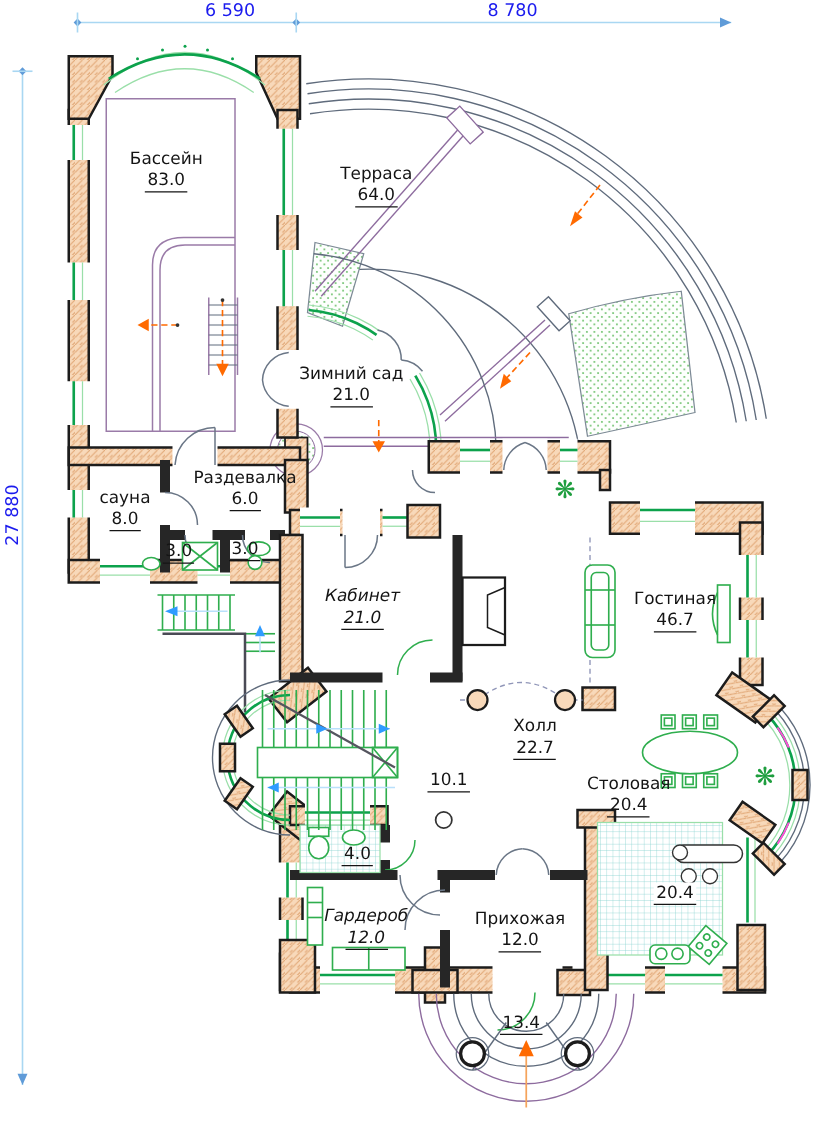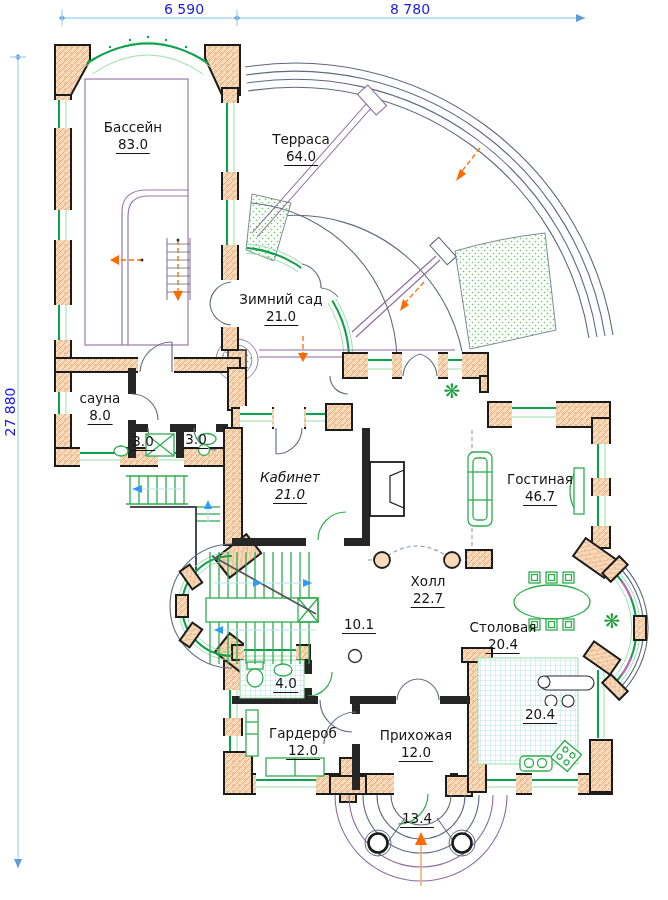--- a/index.html
+++ b/index.html
@@ -541,20 +541,24 @@
   <span class="a">83.0</span>
 </div>
 <div class="lbl" style="left:301px;top:131px;">
   <span>Терраса</span><br>
   <span class="a">64.0</span>
 </div>
 <div class="lbl" style="left:281px;top:291px;">
   <span>Зимний сад</span><br>
   <span class="a">21.0</span>
 </div>
+<div class="lbl" style="left:196px;top:374px;">
+  <span>Раздевалка</span><br>
+  <span class="a">6.0</span>
+</div>
 <div class="lbl" style="left:100px;top:390px;">
   <span>сауна</span><br>
   <span class="a">8.0</span>
 </div>
 <div class="lbl" style="left:143px;top:433px;">
   <span class="a">3.0</span>
 </div>
 <div class="lbl" style="left:196px;top:431px;">
   <span class="a">3.0</span>
 </div>
@@ -576,21 +580,21 @@
 <div class="lbl" style="left:286px;top:675px;">
   <span class="a">4.0</span>
 </div>
 <div class="lbl" style="left:503px;top:619px;">
   <span>Столовая</span><br>
   <span class="a">20.4</span>
 </div>
 <div class="lbl" style="left:540px;top:706px;">
   <span class="a" style="background:#ffffff;">20.4</span>
 </div>
-<div class="lbl" style="left:303px;top:725px;">
+<div class="lbl" style="left:293px;top:725px;font-style:italic;">
   <span>Гардероб</span><br>
   <span class="a">12.0</span>
 </div>
 <div class="lbl" style="left:416px;top:727px;">
   <span>Прихожая</span><br>
   <span class="a">12.0</span>
 </div>
 <div class="lbl" style="left:417px;top:810px;">
   <span class="a">13.4</span>
 </div>

